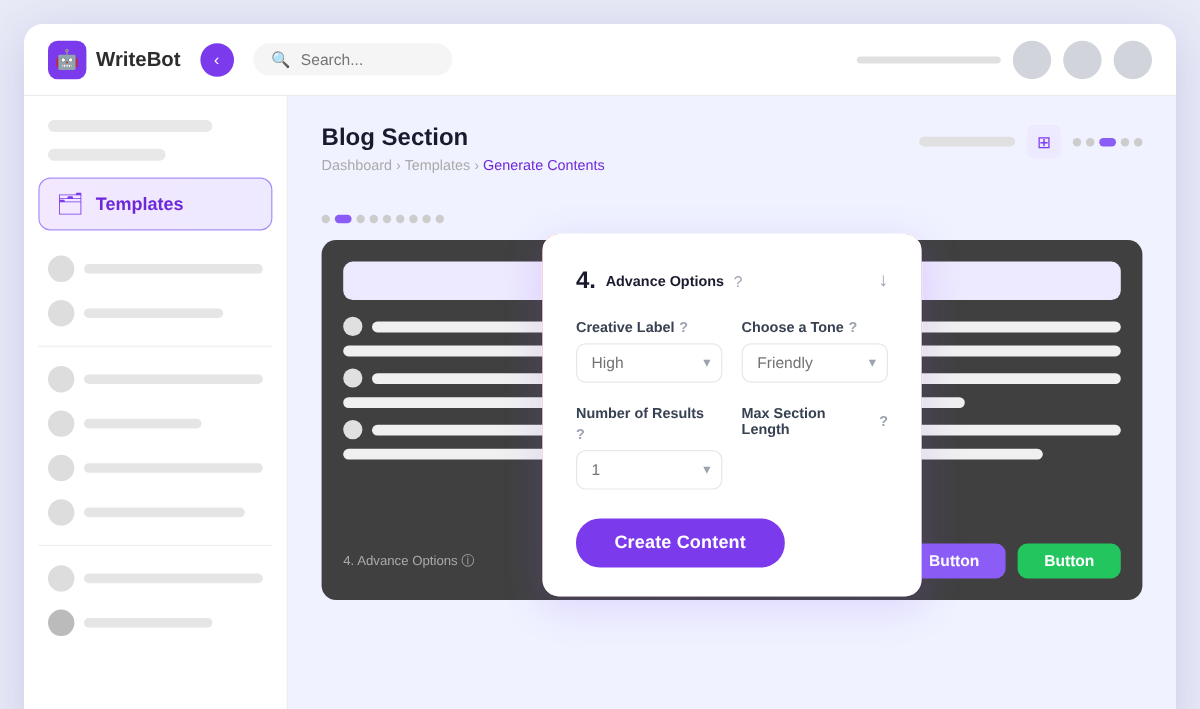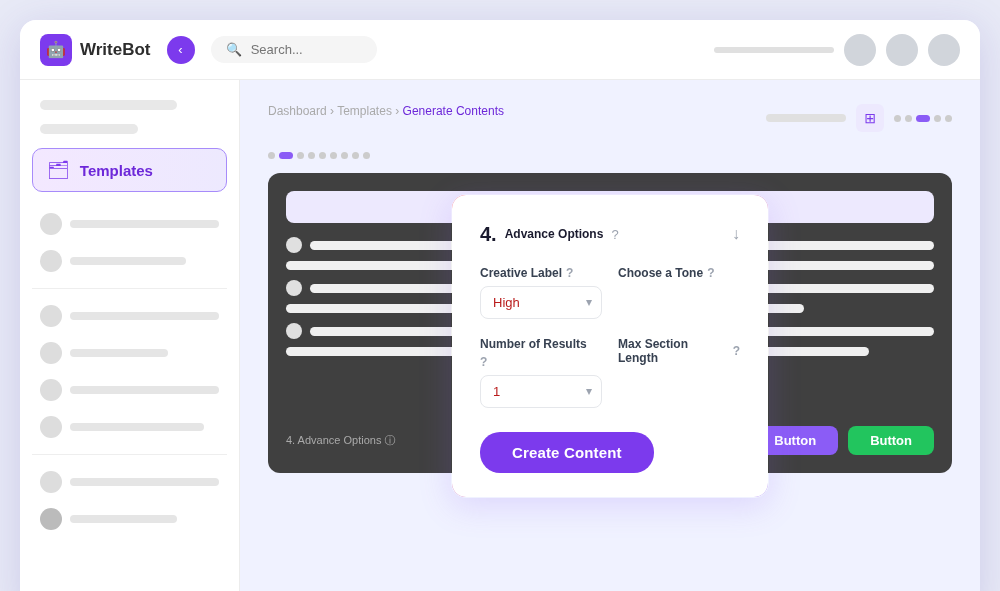--- a/index.html
+++ b/index.html
@@ -383,21 +383,21 @@
     .form-label .help {
       color: #9ca3af;
       font-size: 12px;
     }
     .form-select {
       width: 100%;
       padding: 8px 12px;
       border: 1.5px solid #e5e7eb;
       border-radius: 8px;
       font-size: 13px;
-      color: #b91c1c;
+      color: #737373;
       background: #fff;
       appearance: none;
       cursor: pointer;
       outline: none;
     }
     .select-wrapper {
       position: relative;
     }
     .select-wrapper::after {
       content: '▾';
@@ -504,20 +504,21 @@
         </div>
         <div class="sidebar-row">
           <div class="sidebar-dot" style="background:#bbb;"></div>
           <div class="sidebar-line short" style="width:60%;"></div>
         </div>
       </div>
     </div>
 
     <div class="content-area">
 
+      <h1 class="page-title">Blog Section</h1>
       <div class="breadcrumb">
         <span>Dashboard</span>
         <span> › </span>
         <span>Templates</span>
         <span> › </span>
         <span class="active">Generate Contents</span>
       </div>
 
       <div class="content-top-right">
         <div class="ctrl-bar"></div>
@@ -598,20 +599,28 @@
                   <option value="Medium">Medium</option>
                   <option value="Very High">Very High</option>
                 </select>
               </div>
             </div>
             <div class="form-group">
               <div class="form-label">
                 <span>Choose a Tone</span>
                 <span class="help">?</span>
               </div>
+              <div class="select-wrapper">
+                <select class="form-select">
+                  <option value="Friendly" selected="">Friendly</option>
+                  <option value="Formal">Formal</option>
+                  <option value="Casual">Casual</option>
+                  <option value="Professional">Professional</option>
+                </select>
+              </div>
             </div>
           </div>
 
           
           <div class="form-row">
             <div class="form-group">
               <div class="form-label">
                 <span>Number of Results</span>
               </div>
               <div class="form-label" style="margin-top:-2px;margin-bottom:6px;">

